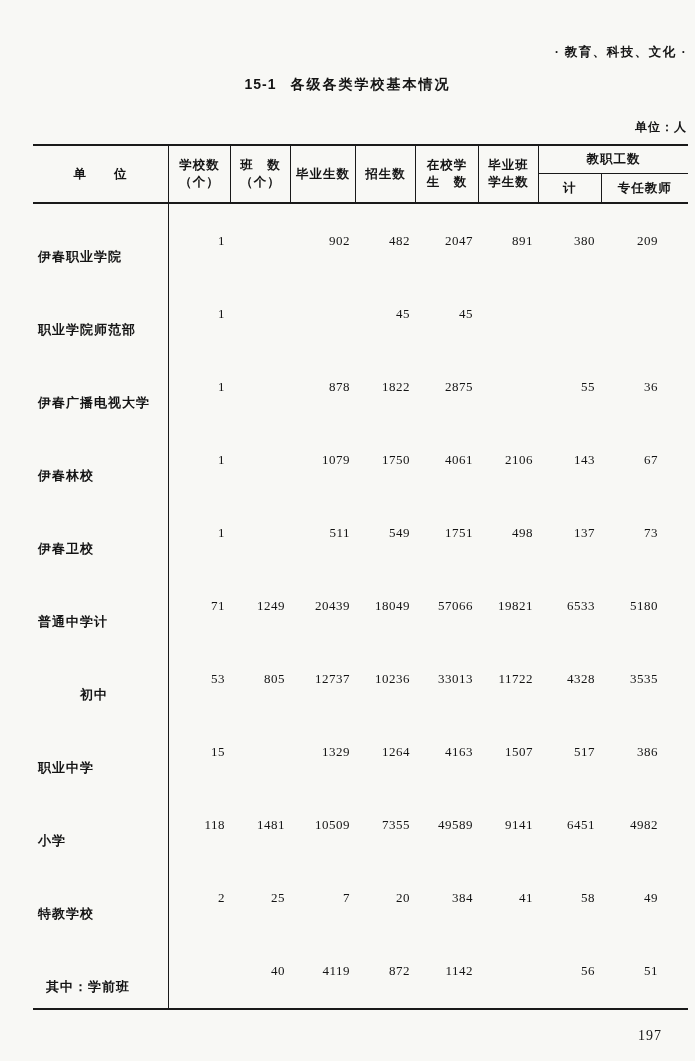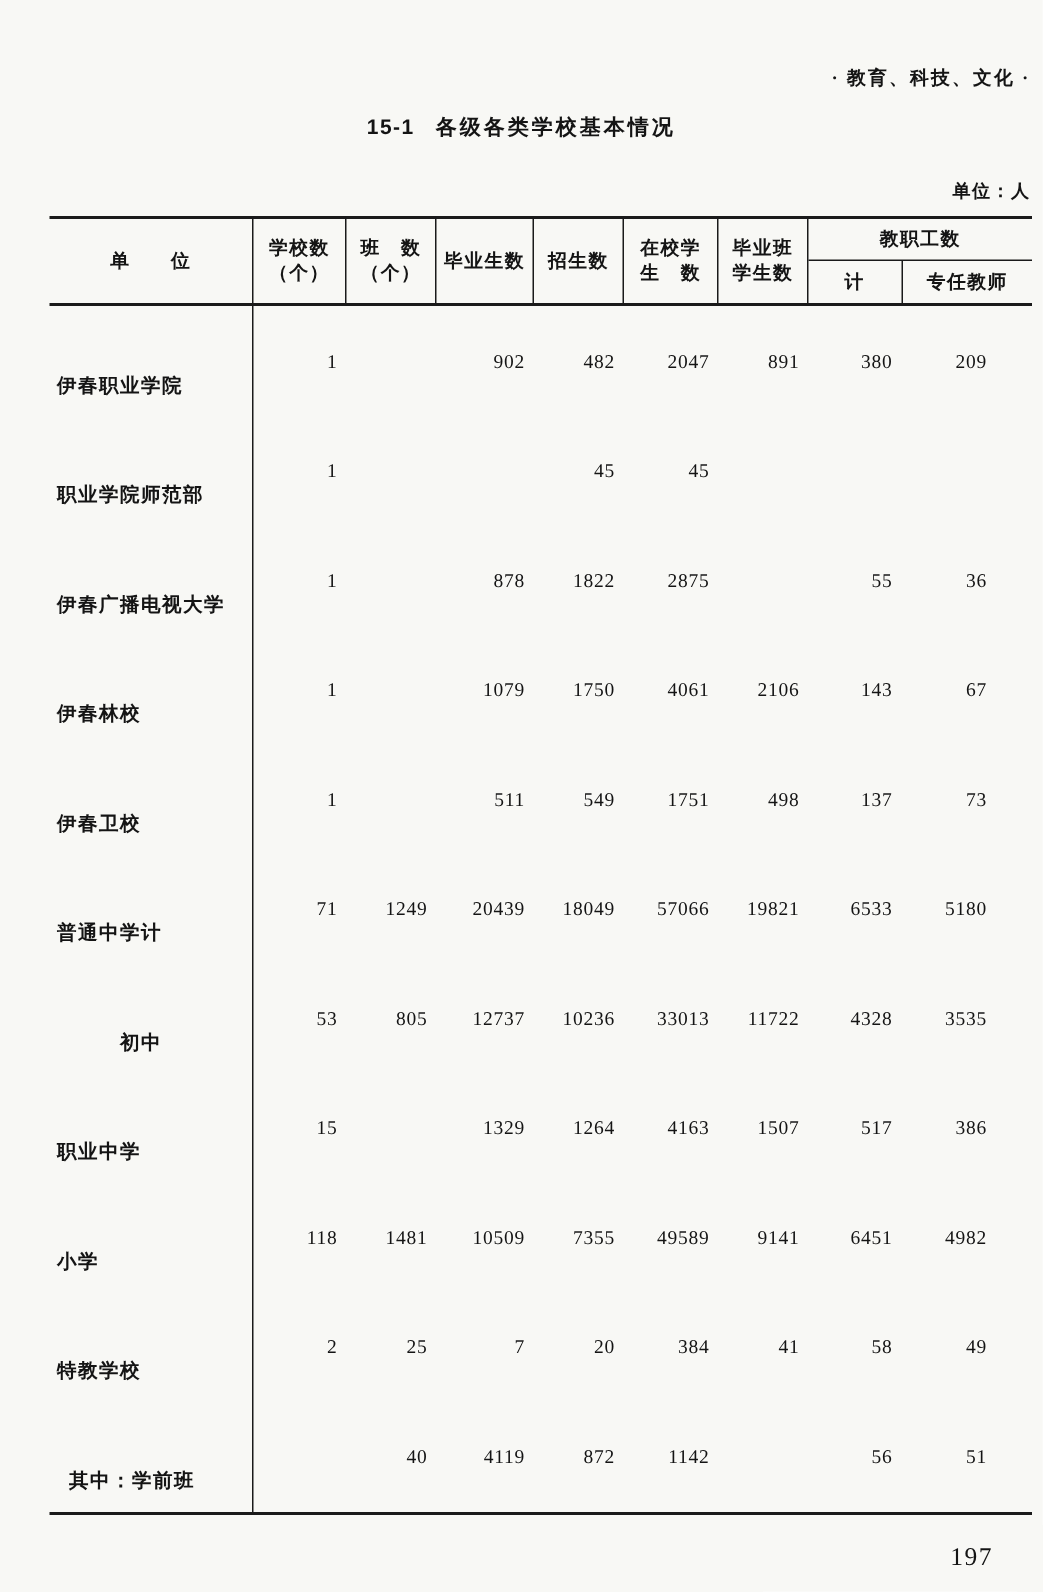--- a/index.html
+++ b/index.html
@@ -24,21 +24,21 @@
     font-size:14px;font-weight:bold;letter-spacing:2px;
     white-space:nowrap;
   }
   .page-title .title-code{letter-spacing:1px;margin-right:14px;}
   .unit-note{
     position:absolute;top:119px;right:8px;
     font-size:12px;font-weight:bold;letter-spacing:1px;
   }
   .page-number{
     position:absolute;top:1028px;right:33px;
-    font-size:17px;letter-spacing:1px;
+    font-size:14px;letter-spacing:1px;
   }
   
   .stat-table{
     position:absolute;left:33px;top:144px;width:655px;
     border-top:2px solid #1a1a1a;
     border-bottom:2px solid #1a1a1a;
   }
   .thead{
     display:flex;height:56px;
     border-bottom:2px solid #1a1a1a;

